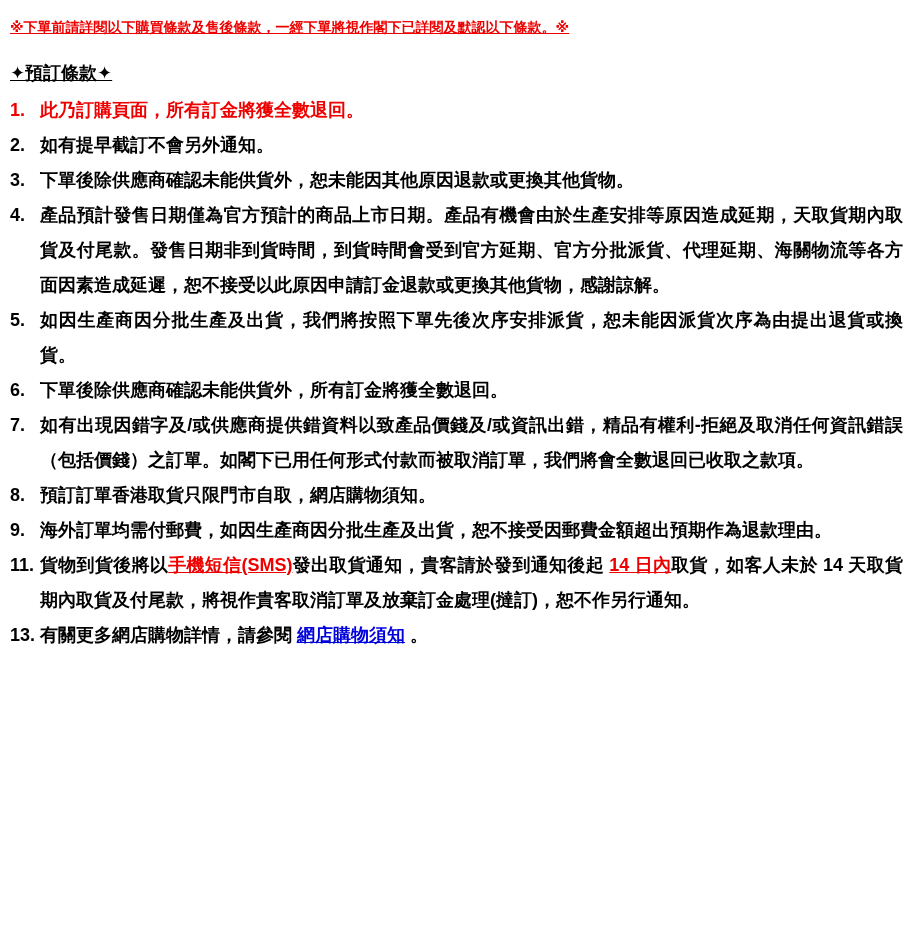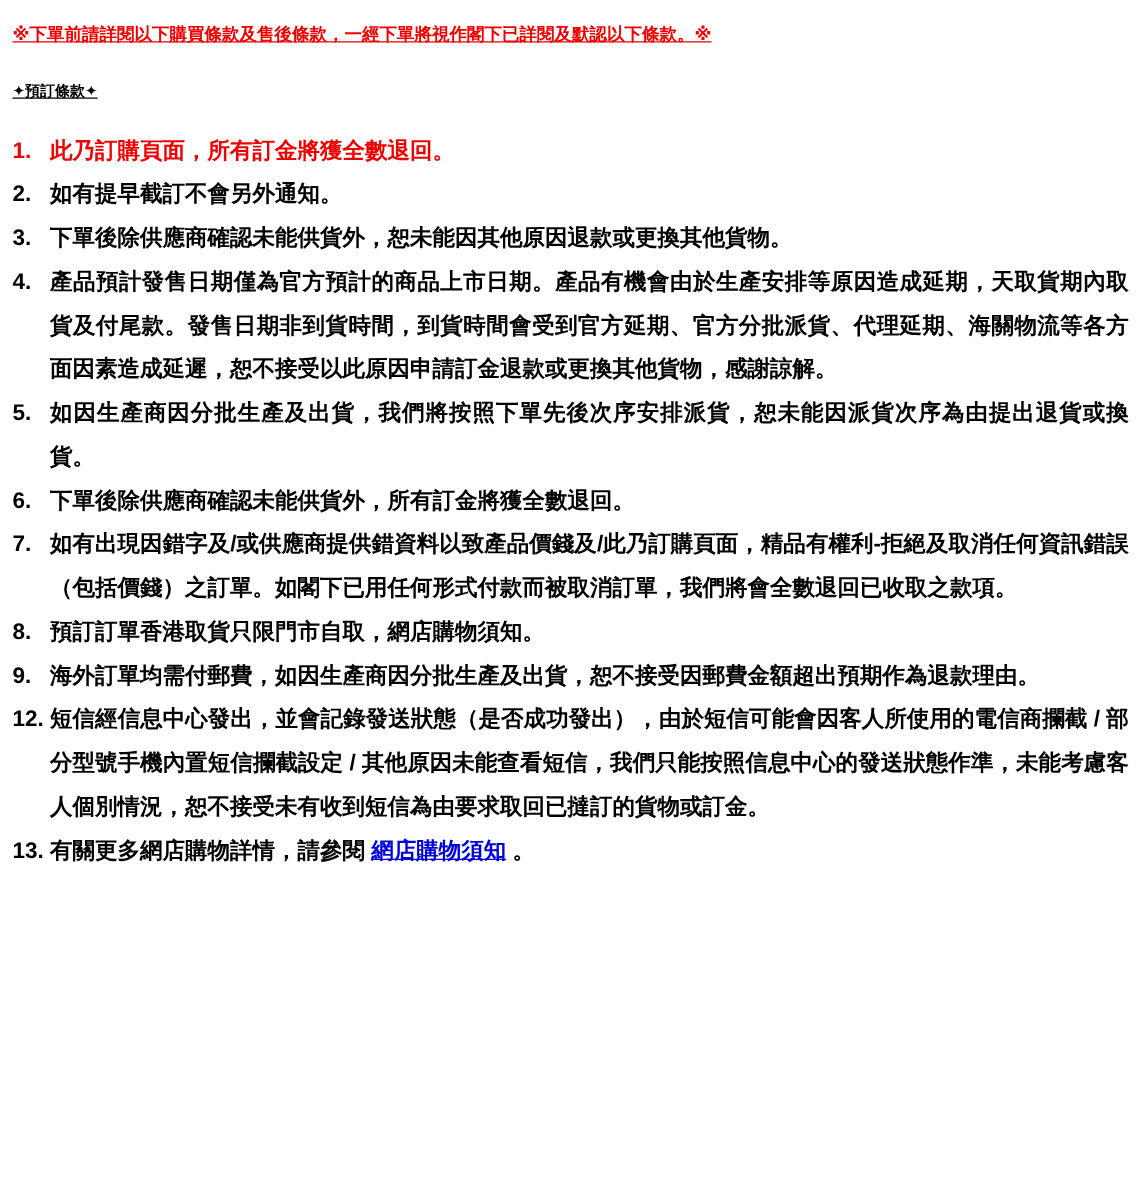--- a/index.html
+++ b/index.html
@@ -24,23 +24,23 @@
     color:var(--red);
     text-decoration:underline;
     font-size:14px;
     line-height:27px;
     margin:4px 0 20px 0;
     font-weight:700;
   }
   .heading{
     color:var(--text);
     text-decoration:underline;
-    font-size:12px;
+    font-size:18px;
     line-height:24px;
-    margin:0 0 18px 0;
+    margin:0 0 8px 0;
     font-weight:700;
   }
   .list{width:100%;}
   .term-item{
     display:flex;
     align-items:flex-start;
     font-size:18px;
     line-height:35px;
   }
   .term-num{
@@ -91,32 +91,32 @@
       <div class="term-item">
         <span class="term-num">5.</span>
         <span class="term-text">如因生產商因分批生產及出貨，我們將按照下單先後次序安排派貨，恕未能因派貨次序為由提出退貨或換貨。</span>
       </div>
       <div class="term-item">
         <span class="term-num">6.</span>
         <span class="term-text">下單後除供應商確認未能供貨外，所有訂金將獲全數退回。</span>
       </div>
       <div class="term-item">
         <span class="term-num">7.</span>
-        <span class="term-text">如有出現因錯字及/或供應商提供錯資料以致產品價錢及/此乃訂購頁面，精品有權利-拒絕及取消任何資訊錯誤（包括價錢）之訂單。如閣下已用任何形式付款而被取消訂單，我們將會全數退回已收取之款項。</span>
+        <span class="term-text">如有出現因錯字及/或供應商提供錯資料以致產品價錢及/或資訊出錯，精品有權利-拒絕及取消任何資訊錯誤（包括價錢）之訂單。如閣下已用任何形式付款而被取消訂單，我們將會全數退回已收取之款項。</span>
       </div>
       <div class="term-item">
         <span class="term-num">8.</span>
         <span class="term-text">預訂訂單香港取貨只限門市自取，網店購物須知。</span>
       </div>
       <div class="term-item">
         <span class="term-num">9.</span>
         <span class="term-text">海外訂單均需付郵費，如因生產商因分批生產及出貨，恕不接受因郵費金額超出預期作為退款理由。</span>
       </div>
       <div class="term-item">
-        <span class="term-num">12.</span>
-        <span class="term-text">短信經信息中心發出，並會記錄發送狀態（是否成功發出），由於短信可能會因客人所使用的電信商攔截 / 部分型號手機內置短信攔截設定 / 其他原因未能查看短信，我們只能按照信息中心的發送狀態作準，未能考慮客人個別情況，恕不接受未有收到短信為由要求取回已撻訂的貨物或訂金。</span>
+        <span class="term-num">11.</span>
+        <span class="term-text">貨物到貨後將以<span class="seg-red-underline">手機短信(SMS)</span>發出取貨通知，貴客請於發到通知後起 <span class="seg-red-underline">14 日內</span>取貨，如客人未於 14 天取貨期內取貨及付尾款，將視作貴客取消訂單及放棄訂金處理(撻訂)，恕不作另行通知。</span>
       </div>
       <div class="term-item">
         <span class="term-num">13.</span>
         <span class="term-text">有關更多網店購物詳情，請參閱 <a class="seg-link" href="#">網店購物須知</a> 。</span>
       </div>
     </div>
 </div>
 
 </body></html>

